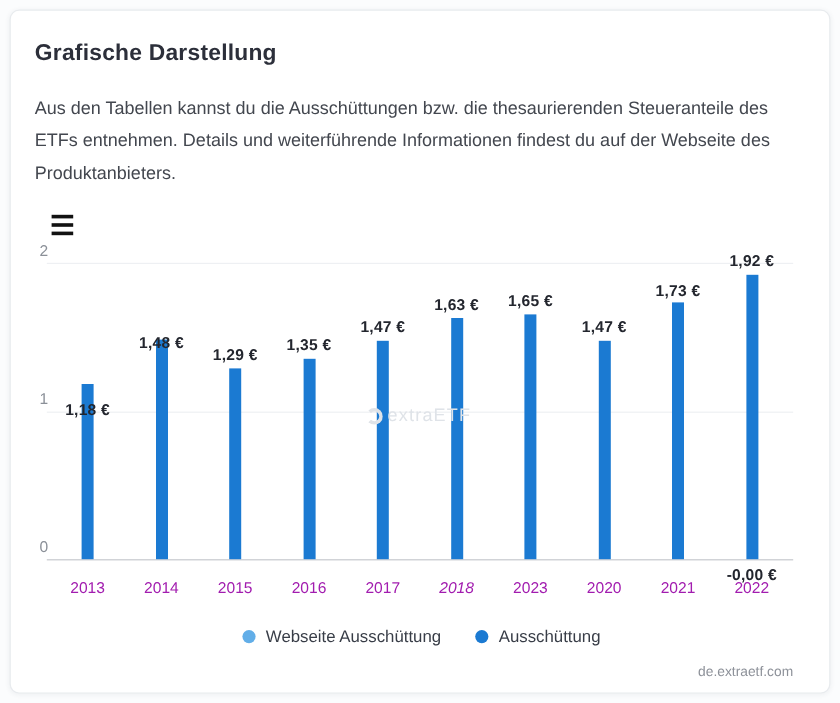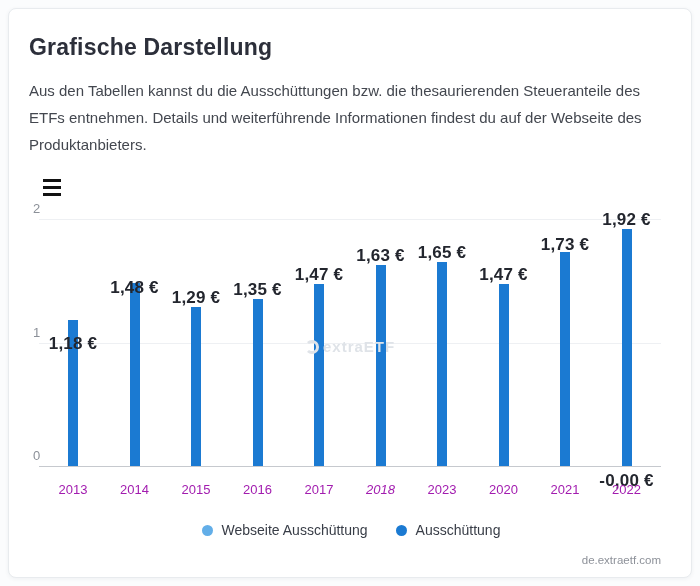--- a/index.html
+++ b/index.html
@@ -15,21 +15,21 @@
     left: 8px; top: 8px;
     width: 684px; height: 570px;
     background: #ffffff;
     border: 1px solid #e8ebee;
     border-radius: 8px;
     box-shadow: 0 1px 4px rgba(40,50,60,0.06);
   }
   .card-title {
     position: absolute;
     left: 20px; top: 25px;
-    font-size: 23px;
+    font-size: 19px;
     font-weight: bold;
     letter-spacing: 0.2px;
     color: #2c2f3a;
   }
   .card-desc {
     position: absolute;
     left: 20px; top: 68px;
     width: 614px;
     font-size: 15px;
     line-height: 27px;
@@ -54,38 +54,38 @@
   .ytick {
     position: absolute;
     font-size: 13px;
     color: #8b9098;
   }
   .bar { position: absolute; background: #1b7ad2; }
   .val-label {
     position: absolute;
     width: 64px;
     text-align: center;
-    font-size: 17px;
+    font-size: 13px;
     font-weight: bold;
     color: #23262e;
     letter-spacing: 0.2px;
     white-space: nowrap;
   }
   .xtick {
     position: absolute;
     width: 64px;
     text-align: center;
     font-size: 13px;
     color: #a21caf;
   }
   .watermark {
     position: absolute;
     left: 296px; top: 329px;
     font-size: 15px;
-    font-weight: bold;
+    font-weight: normal;
     color: #dfe3e8;
     letter-spacing: 1px;
     display: flex; align-items: center; gap: 4px;
     user-select: none;
   }
   .watermark .wm-circle {
     width: 14px; height: 14px;
     border: 3px solid #dfe3e8;
     border-radius: 50%;
     border-left-color: transparent;

